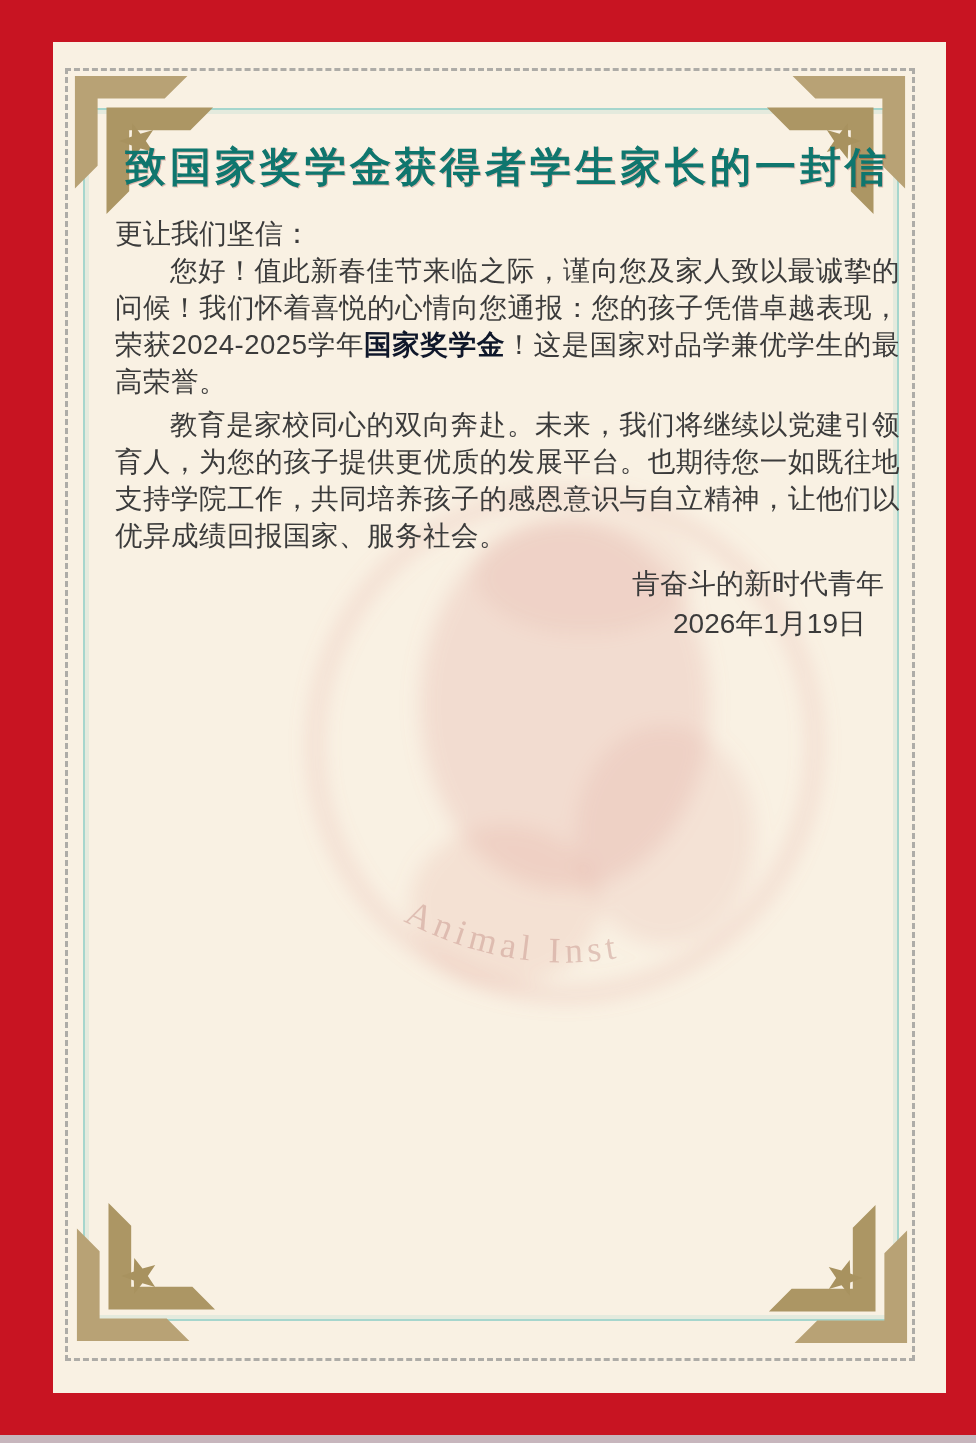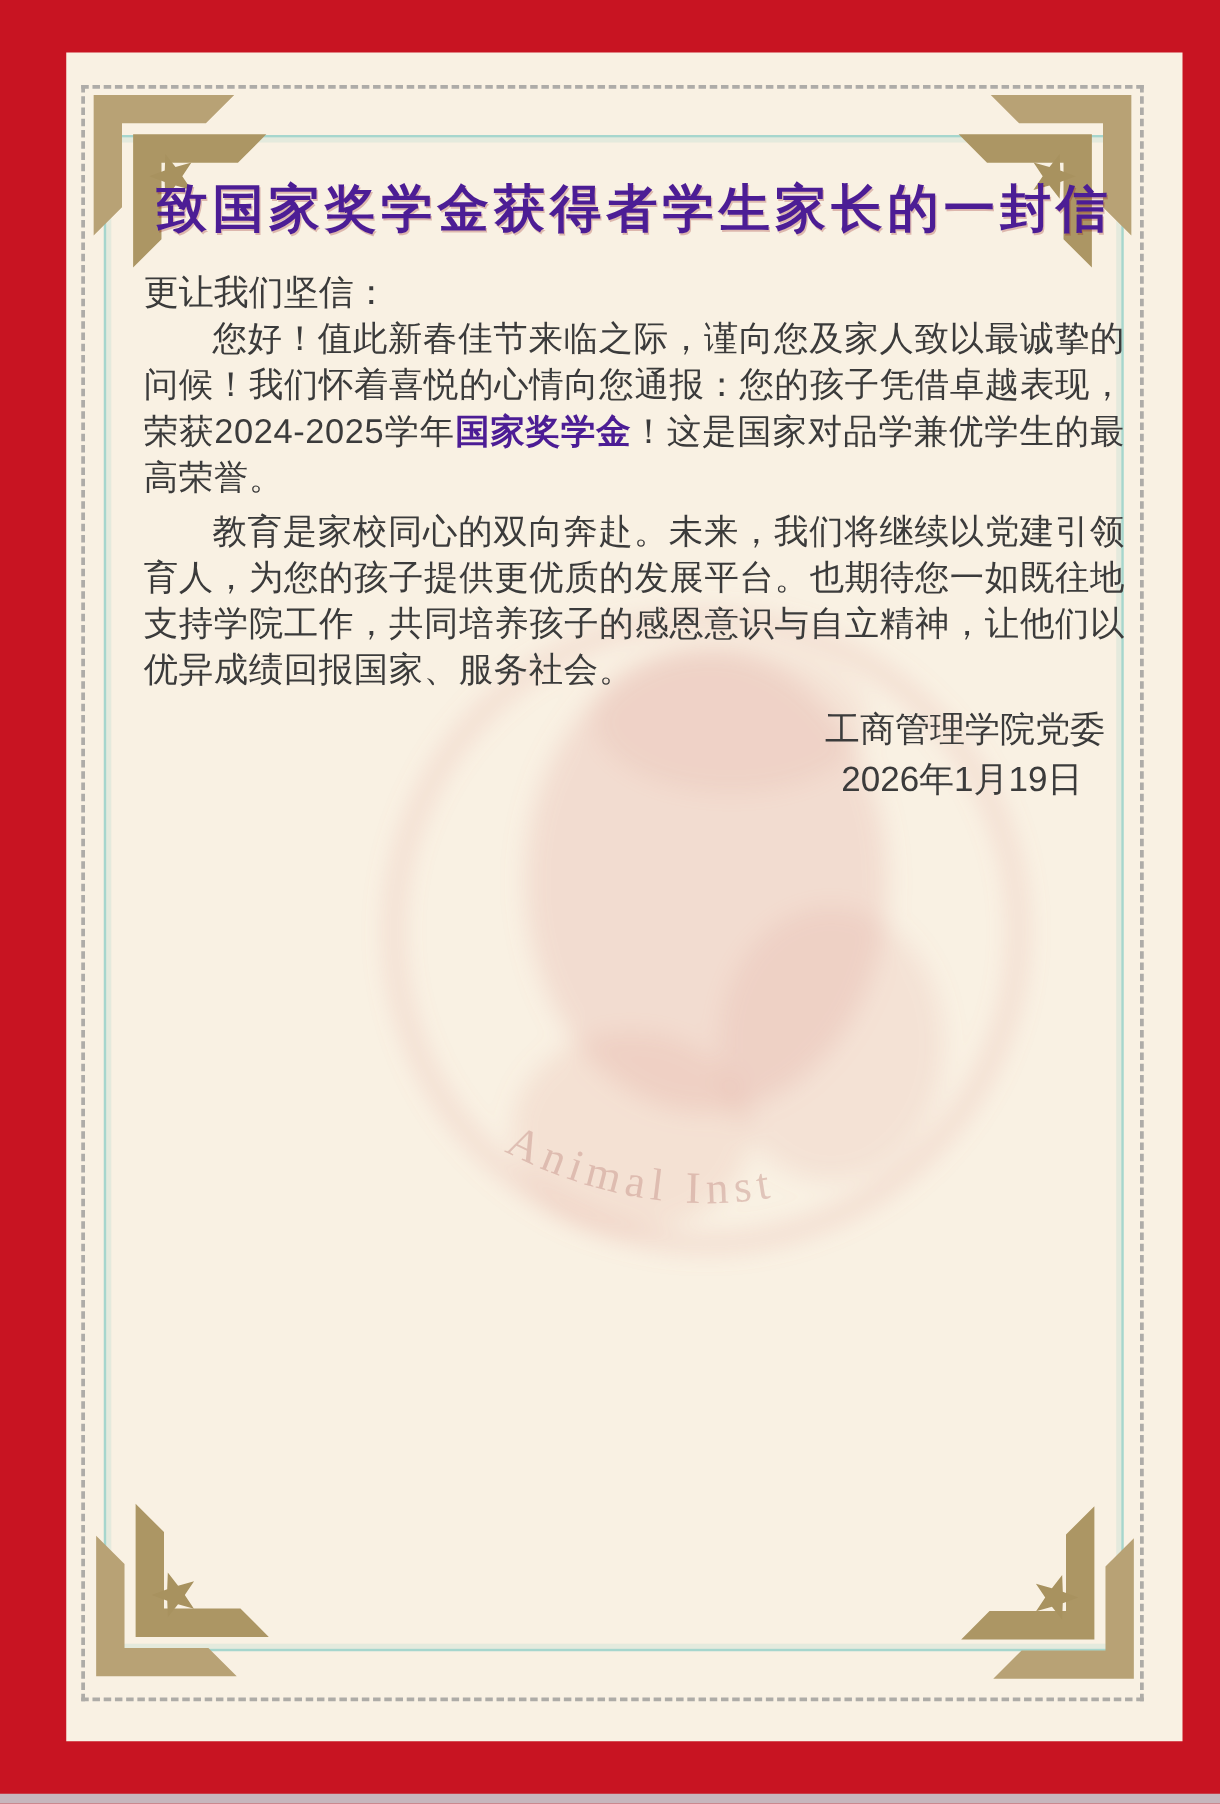--- a/index.html
+++ b/index.html
@@ -30,32 +30,32 @@
   .corner.tl{top:28px;left:16px;}
   .corner.tr{top:28px;right:35px;transform:scaleX(-1);}
   .corner.bl{bottom:46px;left:18px;transform:scaleY(-1);}
   .corner.br{bottom:44px;right:33px;transform:scale(-1,-1);}
   .seal{position:absolute;left:202px;top:393px;width:620px;height:620px;z-index:1;}
   .content{
     position:absolute;left:62px;top:72px;right:46px;z-index:4;
     color:#3b3b3b;
   }
   .title{
-    font-size:41px;font-weight:800;color:#4c1d95;text-align:center;
+    font-size:41px;font-weight:800;color:#0f766e;text-align:center;
     letter-spacing:4px;margin:26px 0 20px 0;
     text-shadow:1px 1px 0 rgba(140,10,10,.25);
   }
   .greeting{
     font-size:28px;line-height:37px;margin:0;font-weight:500;
   }
   .para{
     font-size:27.5px;line-height:37px;margin:0;
     text-indent:2em;text-align:justify;letter-spacing:.5px;
   }
-  .para b{font-weight:800;color:#4c1d95;}
+  .para b{font-weight:800;color:#0f172a;}
   .para.gap{margin-top:6px;}
   .sig-block{margin-top:10px;font-size:28px;line-height:40px;}
   .sig{text-align:right;padding-right:16px;font-weight:500;}
   .date{text-align:right;padding-right:34px;}
 </style>
 </head>
 <body>
 
 <div class="panel">
 
@@ -117,19 +117,19 @@
 
     <p class="para"><span>您好！值此新春佳节来临之际，谨向您及家人致以最诚挚的问候！我们怀着喜悦的心情向您通报：您的孩子凭借卓越表现，荣获2024-2025学年</span><b>国家奖学金</b><span>！这是国家对品学兼优学生的最高荣誉。</span></p>
 
 
 
 
     <p class="para gap">教育是家校同心的双向奔赴。未来，我们将继续以党建引领育人，为您的孩子提供更优质的发展平台。也期待您一如既往地支持学院工作，共同培养孩子的感恩意识与自立精神，让他们以优异成绩回报国家、服务社会。</p>
 
 
     <div class="sig-block">
-      <div class="sig">工商管理学院党委</div>
+      <div class="sig">肯奋斗的新时代青年</div>
       <div class="date">2026年1月19日</div>
     </div>
   </div>
 </div>
 
 <div class="bottom-strip"></div>
 
 </body></html>

